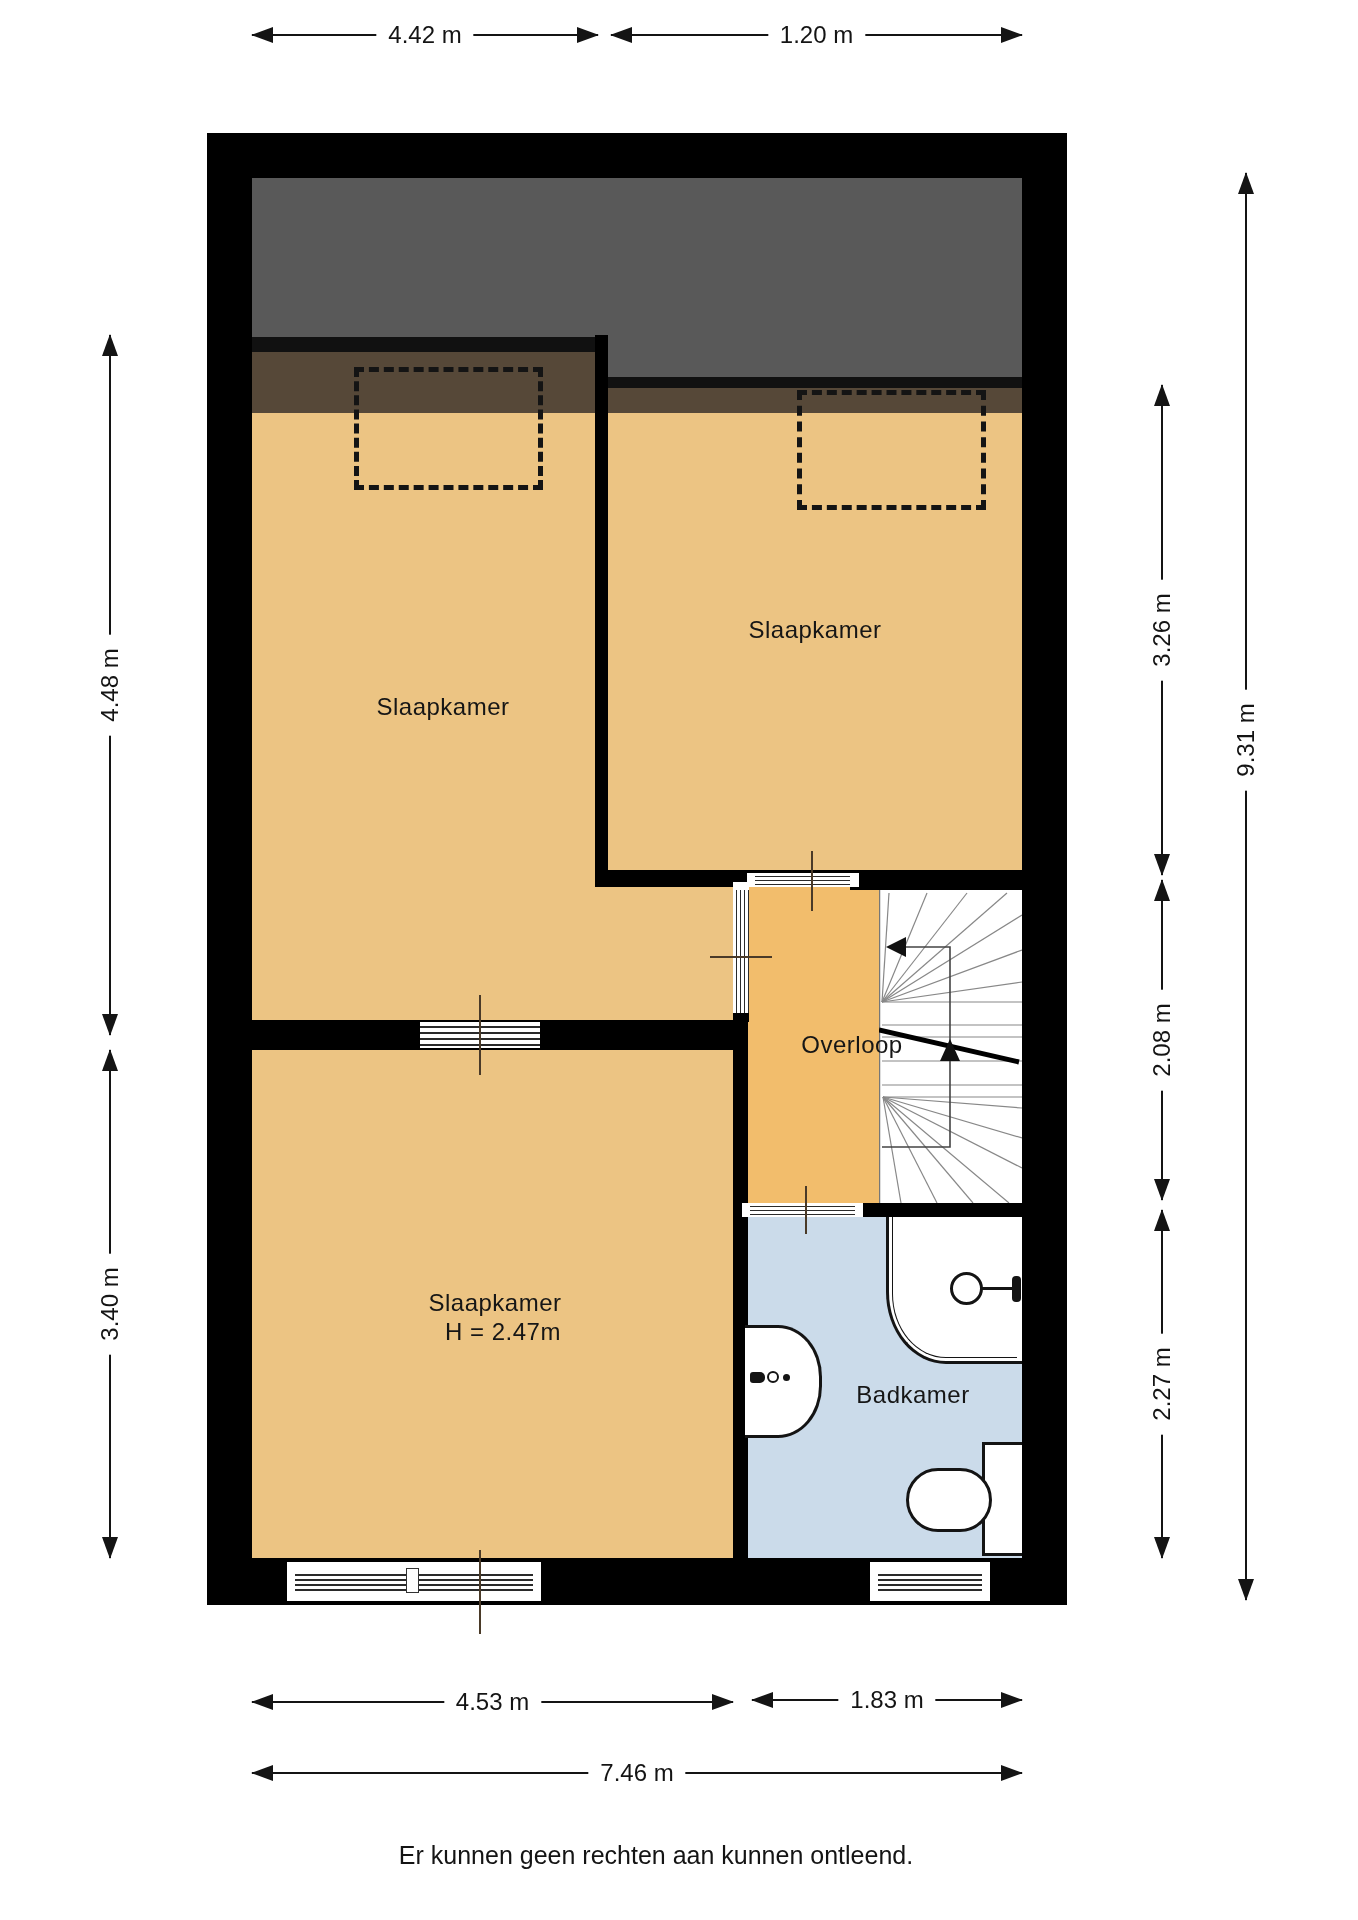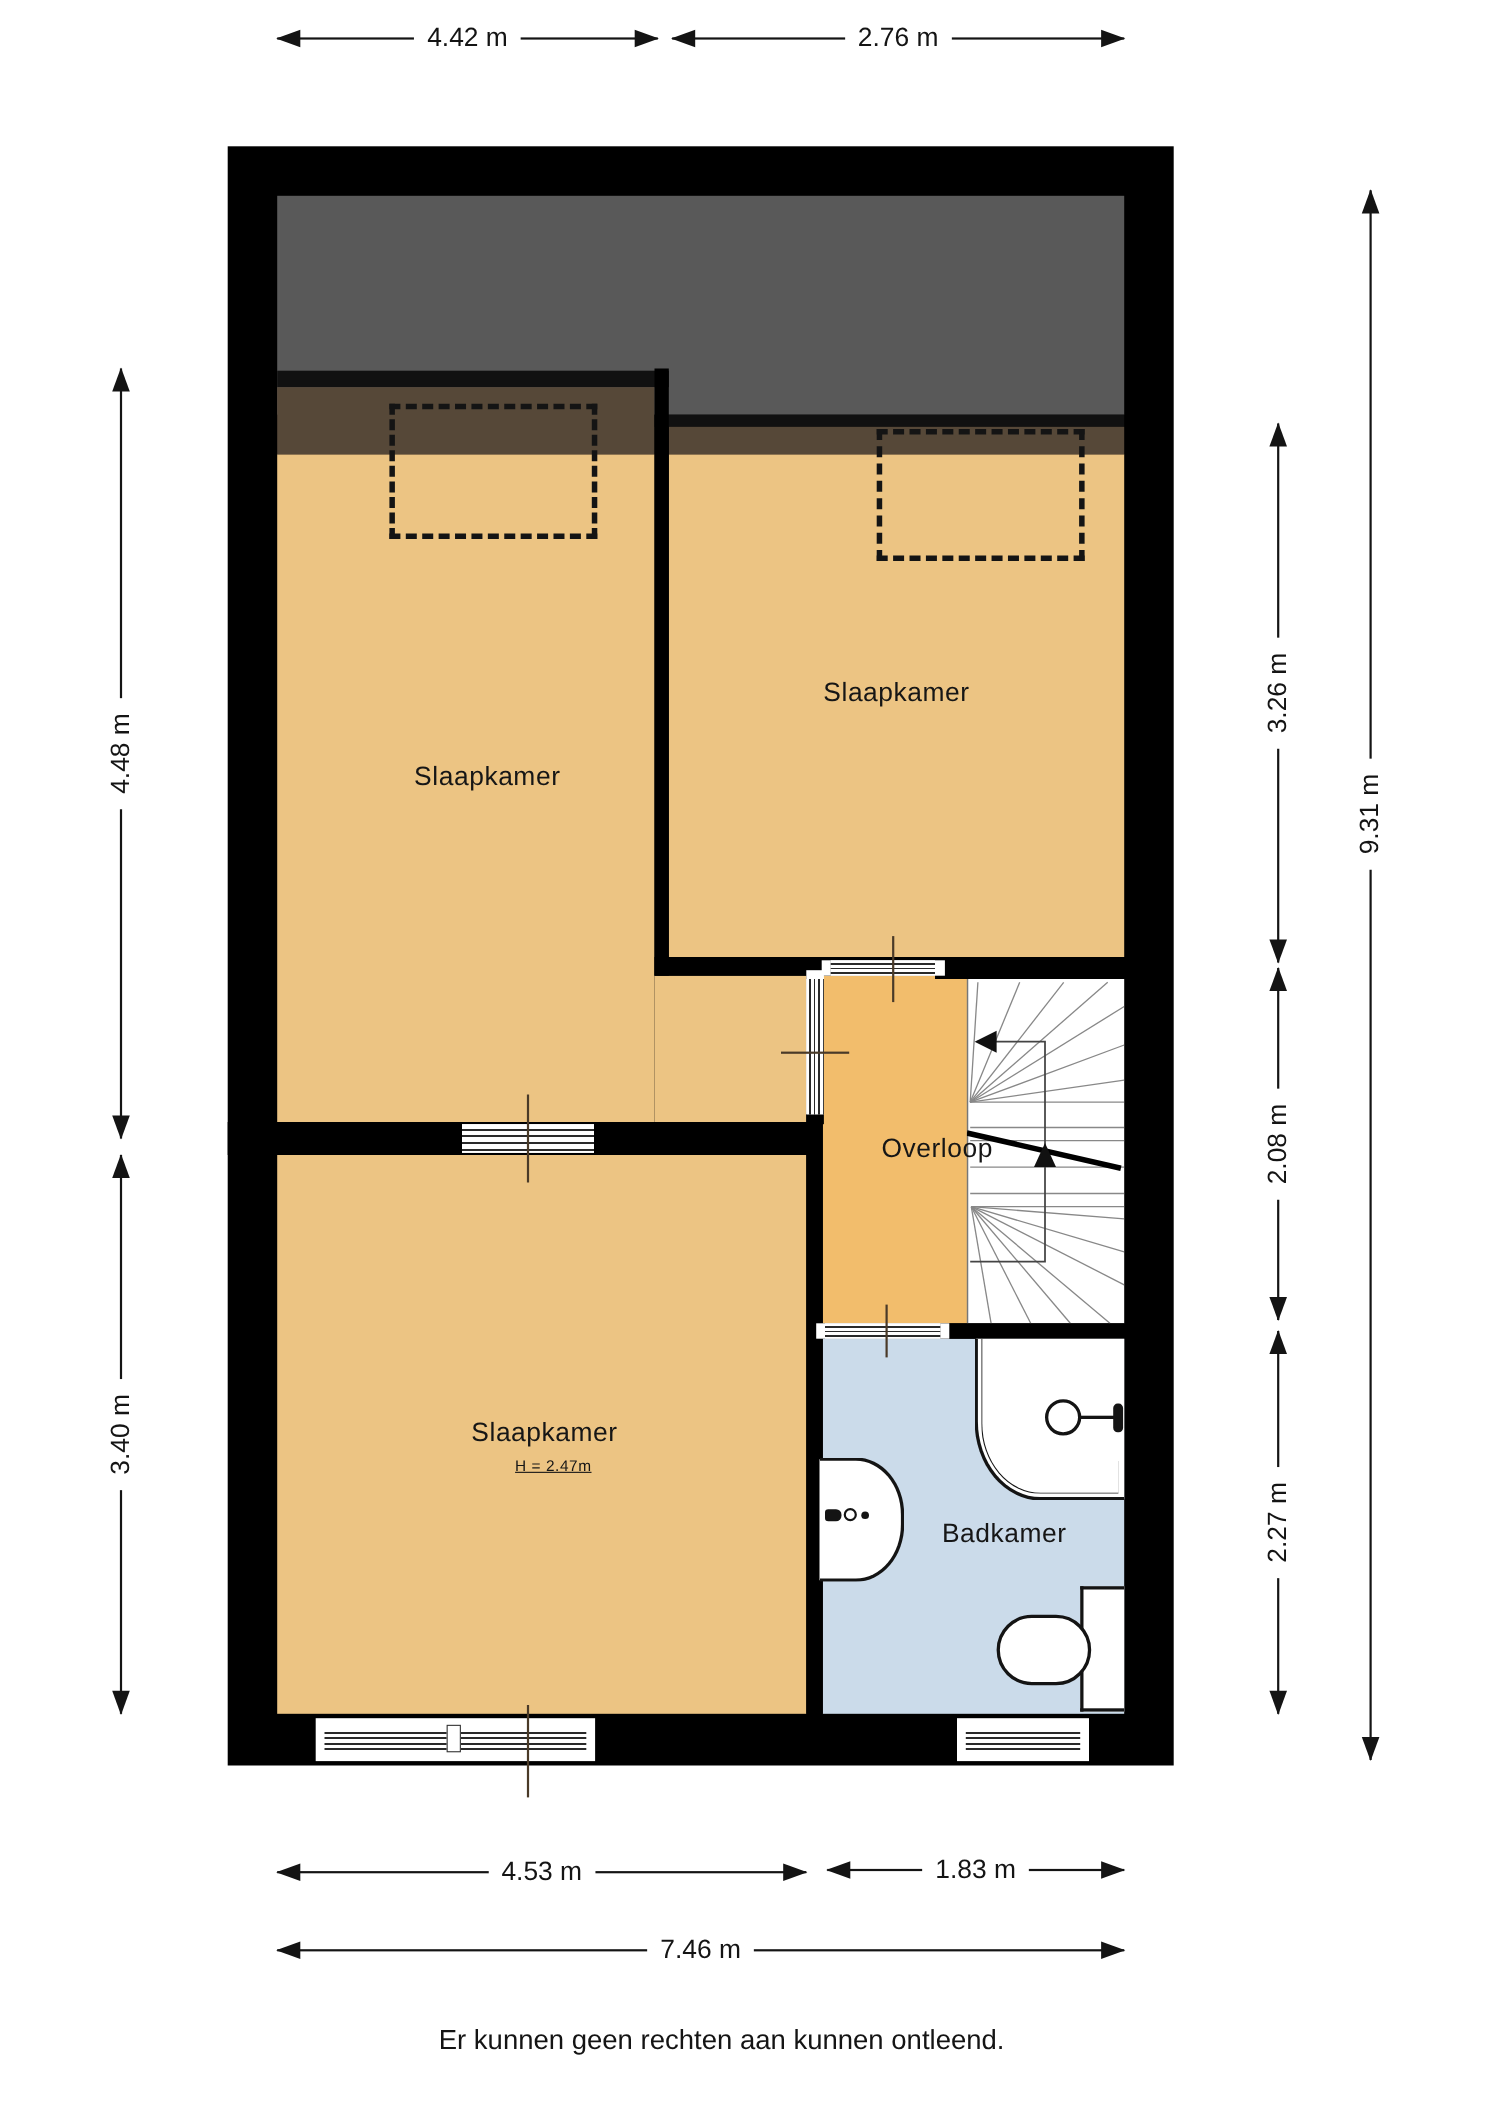--- a/index.html
+++ b/index.html
@@ -3,21 +3,21 @@
 <meta charset="utf-8">
 <style>
   html,body{margin:0;padding:0;background:#fff;}
   #plan{position:relative;width:1358px;height:1920px;background:#fff;overflow:hidden;
         font-family:"Liberation Sans","DejaVu Sans",sans-serif;color:#111;}
   .abs{position:absolute;}
   .wall{position:absolute;background:var(--wall,#000);}
   .floor{position:absolute;}
   .label{position:absolute;transform:translate(-50%,-50%);font-size:24px;letter-spacing:0.5px;
          color:#161616;white-space:nowrap;}
-  .label.small{font-size:14px;text-decoration:underline;}
+  .label.small{font-size:24px;}
   
   .dormer{position:absolute;border:5px dashed #141414;background:transparent;}
   
   .hstrip{position:absolute;background:repeating-linear-gradient(to bottom,#fff 0 2.6px,#2a2a2a 2.6px 4.1px);
           background-color:#fff;}
   .vstrip{position:absolute;background:repeating-linear-gradient(to right,#fff 0 2.6px,#2a2a2a 2.6px 4.1px);
           background-color:#fff;}
   .jamb{position:absolute;background:#fff;}
   .tick{position:absolute;background:#4a3a28;}
   
@@ -147,21 +147,21 @@
   <div class="hdim" style="left:252px;top:35px;width:346px;">
     <div class="line"></div>
       <div class="ah left"></div>
       <div class="ah right"></div>
     <span class="dimlabel">4.42 m</span>
   </div>
   <div class="hdim" style="left:611px;top:35px;width:411px;">
     <div class="line"></div>
       <div class="ah left"></div>
       <div class="ah right"></div>
-    <span class="dimlabel">2.76 m</span>
+    <span class="dimlabel">1.20 m</span>
   </div>
 
   <div class="vdim" style="left:110px;top:335px;height:700px;">
     <div class="line"></div>
       <div class="ah up"></div>
       <div class="ah down"></div>
     <span class="dimlabel">4.48 m</span>
   </div>
   <div class="vdim" style="left:110px;top:1050px;height:508px;">
     <div class="line"></div>

